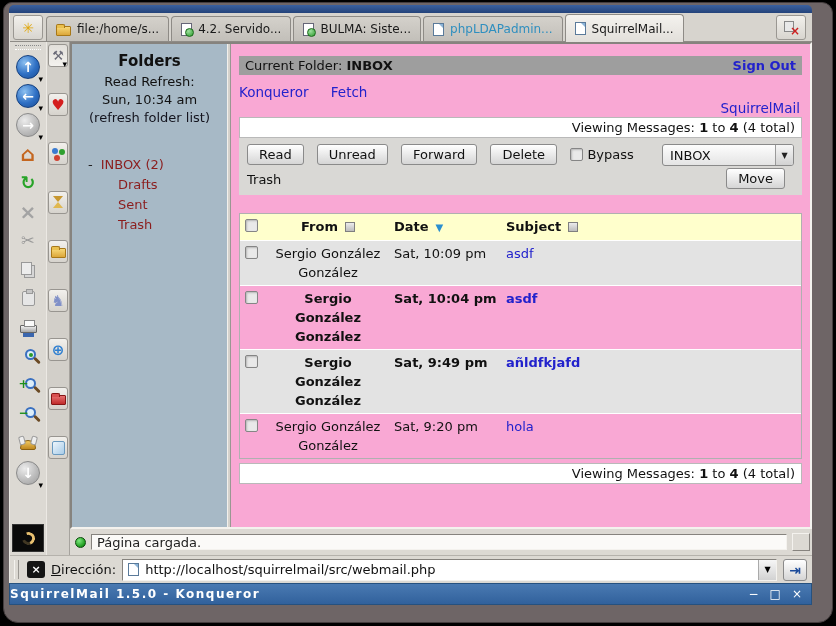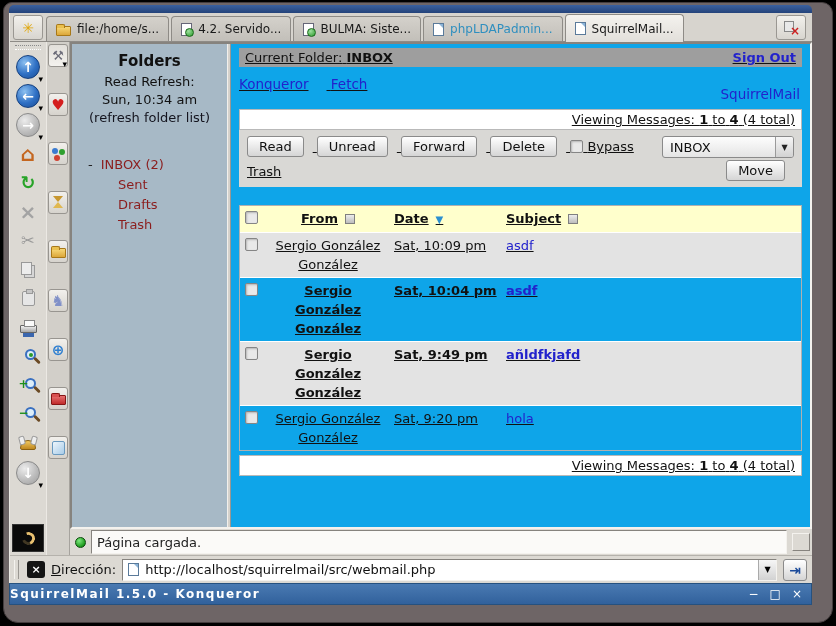--- a/index.html
+++ b/index.html
@@ -143,29 +143,29 @@
 .fp-list { margin-top: 28px; line-height: 20px; }
 .fp-row { padding-left: 12px; }
 .fp-dash { color: #222; margin-right: 8px; }
 .f-link { color: #8b1d1d; text-decoration: none; }
 .fp-sub { padding-left: 42px; }
 
 
 .frame-divider { width: 4px; background: #d5d2cc; border-left: 1px solid #f2f0ec; border-right: 1px solid #9a9792; flex: none; }
 
 
-.main-frame { flex: 1; background: #0ea5e9; padding: 4px 8px 0; overflow: hidden; font-size: 13px; color: #111; text-decoration: underline; }
+.main-frame { flex: 1; background: #f9a8d4; padding: 12px 8px 0; overflow: hidden; font-size: 13px; color: #111; }
 .cf-bar { background: #9e9e9e; padding: 2px 6px; display: flex; align-items: center; }
 .cf-left { flex: 1; }
 .bold { font-weight: bold; }
 .blue-link { color: #2222cc; text-decoration: none; }
 .signout { font-weight: bold; }
 .nav-area { position: relative; padding: 6px 0 3px; line-height: 22px; font-size: 13.5px; }
 .nav-area .blue-link { margin-right: 18px; }
-.brand { position: absolute; right: 2px; top: 16px; color: #2222cc; }
+.brand { position: absolute; right: 2px; top: 22px; color: #2222cc; }
 .gap12 { height: 11px; }
 .gap18 { height: 18px; }
 .gap4 { height: 4px; }
 .view-bar { border: 1px solid #b9b9b9; background: #fff; text-align: right; padding: 2px 6px; }
 .strip { background: #d9d8d5; min-height: 56px; position: relative; padding: 6px 8px 8px; }
 .btn { display: inline-block; border: 1px solid #8a8a8a; border-radius: 3px;
   background: linear-gradient(#ffffff,#d5d5d5); padding: 2px 11px; font-size: 13px;
   color: #111; text-align: center; }
 .strip .btn { margin-right: 9px; text-align: center; }
 .cb { display: inline-block; width: 13px; height: 13px; border: 1px solid #858585; background: #e9e9e9;
@@ -193,21 +193,21 @@
 .unread { font-weight: bold; }
 .fl { display: block; }
 .sort-sq { display: inline-block; width: 10px; height: 10px; border: 1px solid #7f7f7f;
   background: linear-gradient(#ececec,#bdbdbd); vertical-align: -1px; margin-left: 7px; }
 .sort-arrow { color: #2a8fd0; font-size: 10px; margin-left: 7px; }
 
 
 .statusbar { height: 26px; display: flex; align-items: center; padding: 2px 2px 2px 5px; gap: 5px; }
 .led { width: 11px; height: 11px; border-radius: 50%; flex: none;
   background: radial-gradient(circle at 35% 30%, #7ee87e, #1d9a1d 70%, #0d5c0d); border: 1px solid #0a4a0a; }
-.status-field { flex: 1; height: 24px; border: 1px solid; border-color: #86837e #f4f2ee #f4f2ee #86837e;
+.status-field { flex: 1; height: 16px; border: 1px solid; border-color: #86837e #f4f2ee #f4f2ee #86837e;
   background: #fbfaf8; display: flex; align-items: center; padding: 0 5px; font-size: 13px; color: #222; }
 .status-box { width: 18px; height: 18px; border: 1px solid; border-color: #f4f2ee #86837e #86837e #f4f2ee;
   background: #dcd9d3; flex: none; }
 
 
 .addressbar { height: 28px; display: flex; align-items: center; gap: 6px; padding: 0 5px 0 4px;
   border-top: 1px solid #b5b2ac; font-size: 13px; }
 .clear-btn { width: 18px; height: 17px; background: #141414; border-radius: 3px; color: #fff;
   display: flex; align-items: center; justify-content: center; font-size: 11px; font-weight: bold; flex: none; }
 .addr-label { display: inline-block; color: #111; }
@@ -362,22 +362,22 @@
           <div class="folders-frame">
             <div class="fp-title">Folders</div>
             <div class="fp-line">Read Refresh:</div>
             <div class="fp-line">Sun, 10:34 am</div>
             <div class="fp-line"><a class="fp-link">(refresh folder list)</a></div>
             <div class="fp-list">
               <div class="fp-row">
                 <span class="fp-dash">-</span><a class="f-link">INBOX</a>
                 <span class="f-link">(2)</span>
               </div>
+              <div class="fp-row fp-sub"><a class="f-link">Drafts</a></div>
               <div class="fp-row fp-sub"><a class="f-link">Sent</a></div>
-              <div class="fp-row fp-sub"><a class="f-link">Drafts</a></div>
               <div class="fp-row fp-sub"><a class="f-link">Trash</a></div>
             </div>
           </div>
 
           <div class="frame-divider"></div>
 
           <div class="main-frame">
 
             <div class="cf-bar">
               <span class="cf-left">

